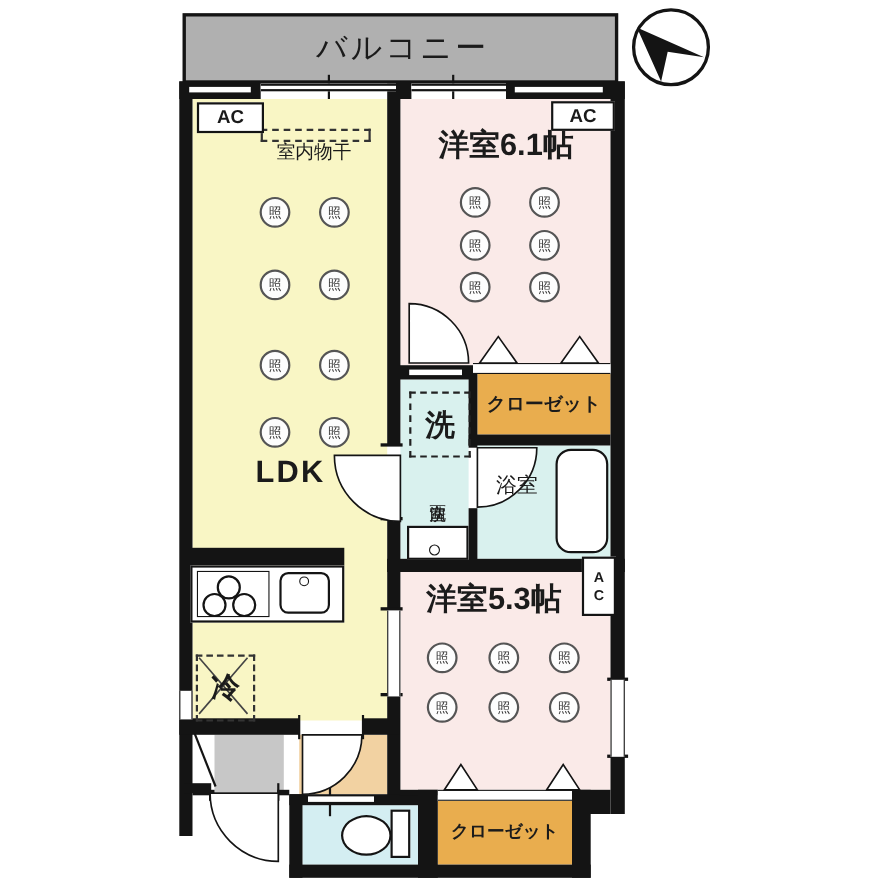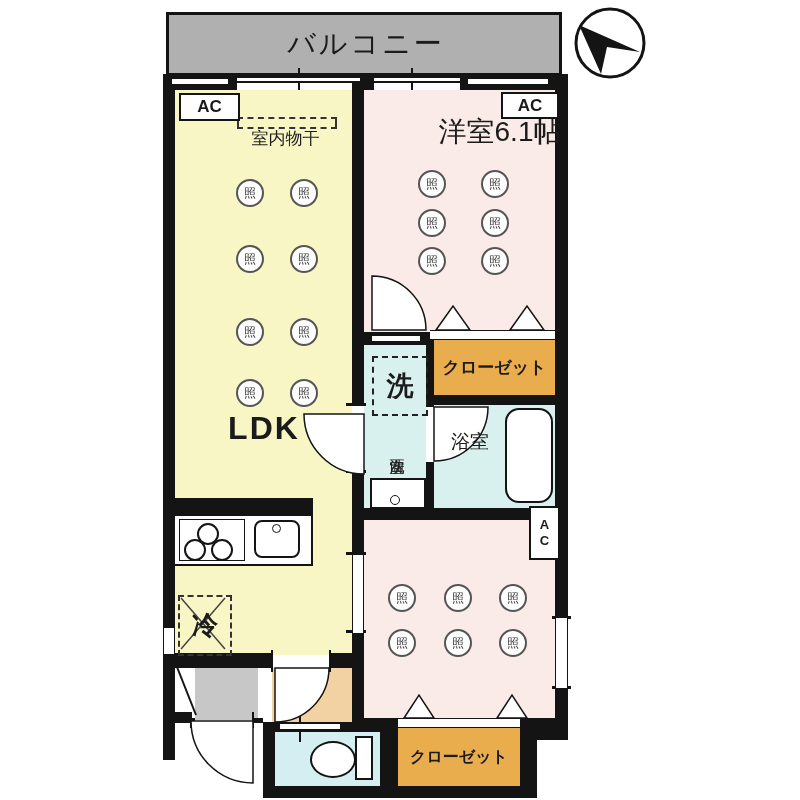--- a/index.html
+++ b/index.html
@@ -161,22 +161,23 @@
     <span>AC</span>
   </div>
   <div class="box" style="left:501px;top:92px;width:54px;height:23px;font-size:17px;">
     <span>AC</span>
   </div>
   <div class="box" style="left:529px;top:506px;width:27px;height:50px;font-size:13px;">
     <span class="vert" style="letter-spacing:1px;">AC</span>
   </div>
 
   <div class="lbl" style="left:166px;top:24px;width:400px;height:40px;font-size:28px;letter-spacing:3px;">バルコニー</div>
-  <div class="lbl" style="left:364px;top:113px;width:192px;height:38px;font-size:28px;font-weight:400;margin-left:40px;">洋室6.1帖</div>
-  <div class="lbl" style="left:175px;top:410px;width:178px;height:38px;font-size:32px;font-weight:600;letter-spacing:2px;">LDK</div>
+  <div class="lbl" style="left:364px;top:113px;width:192px;height:38px;font-size:28px;font-weight:700;">洋室6.1帖</div>
+  <div class="lbl" style="left:175px;top:410px;width:178px;height:38px;font-size:28px;font-weight:600;letter-spacing:2px;">LDK</div>
+  <div class="lbl" style="left:360px;top:526px;width:178px;height:38px;font-size:28px;font-weight:600;">洋室5.3帖</div>
   <div class="lbl" style="left:434px;top:340px;width:121px;height:55px;font-size:17px;font-weight:600;">クローゼット</div>
   <div class="lbl" style="left:398px;top:728px;width:122px;height:58px;font-size:16px;font-weight:600;">クローゼット</div>
   <div class="lbl" style="left:434px;top:428px;width:72px;height:28px;font-size:19px;">浴室</div>
   <div class="lbl vert" style="left:384px;top:412px;width:26px;height:70px;font-size:15px;">洗面室</div>
   <div class="lbl" style="left:228px;top:128px;width:115px;height:22px;font-size:17px;">室内物干</div>
 
   <div class="lt" style="left:236px;top:179px;">
       <span>照</span>
     </div>
   <div class="lt" style="left:290px;top:179px;">

